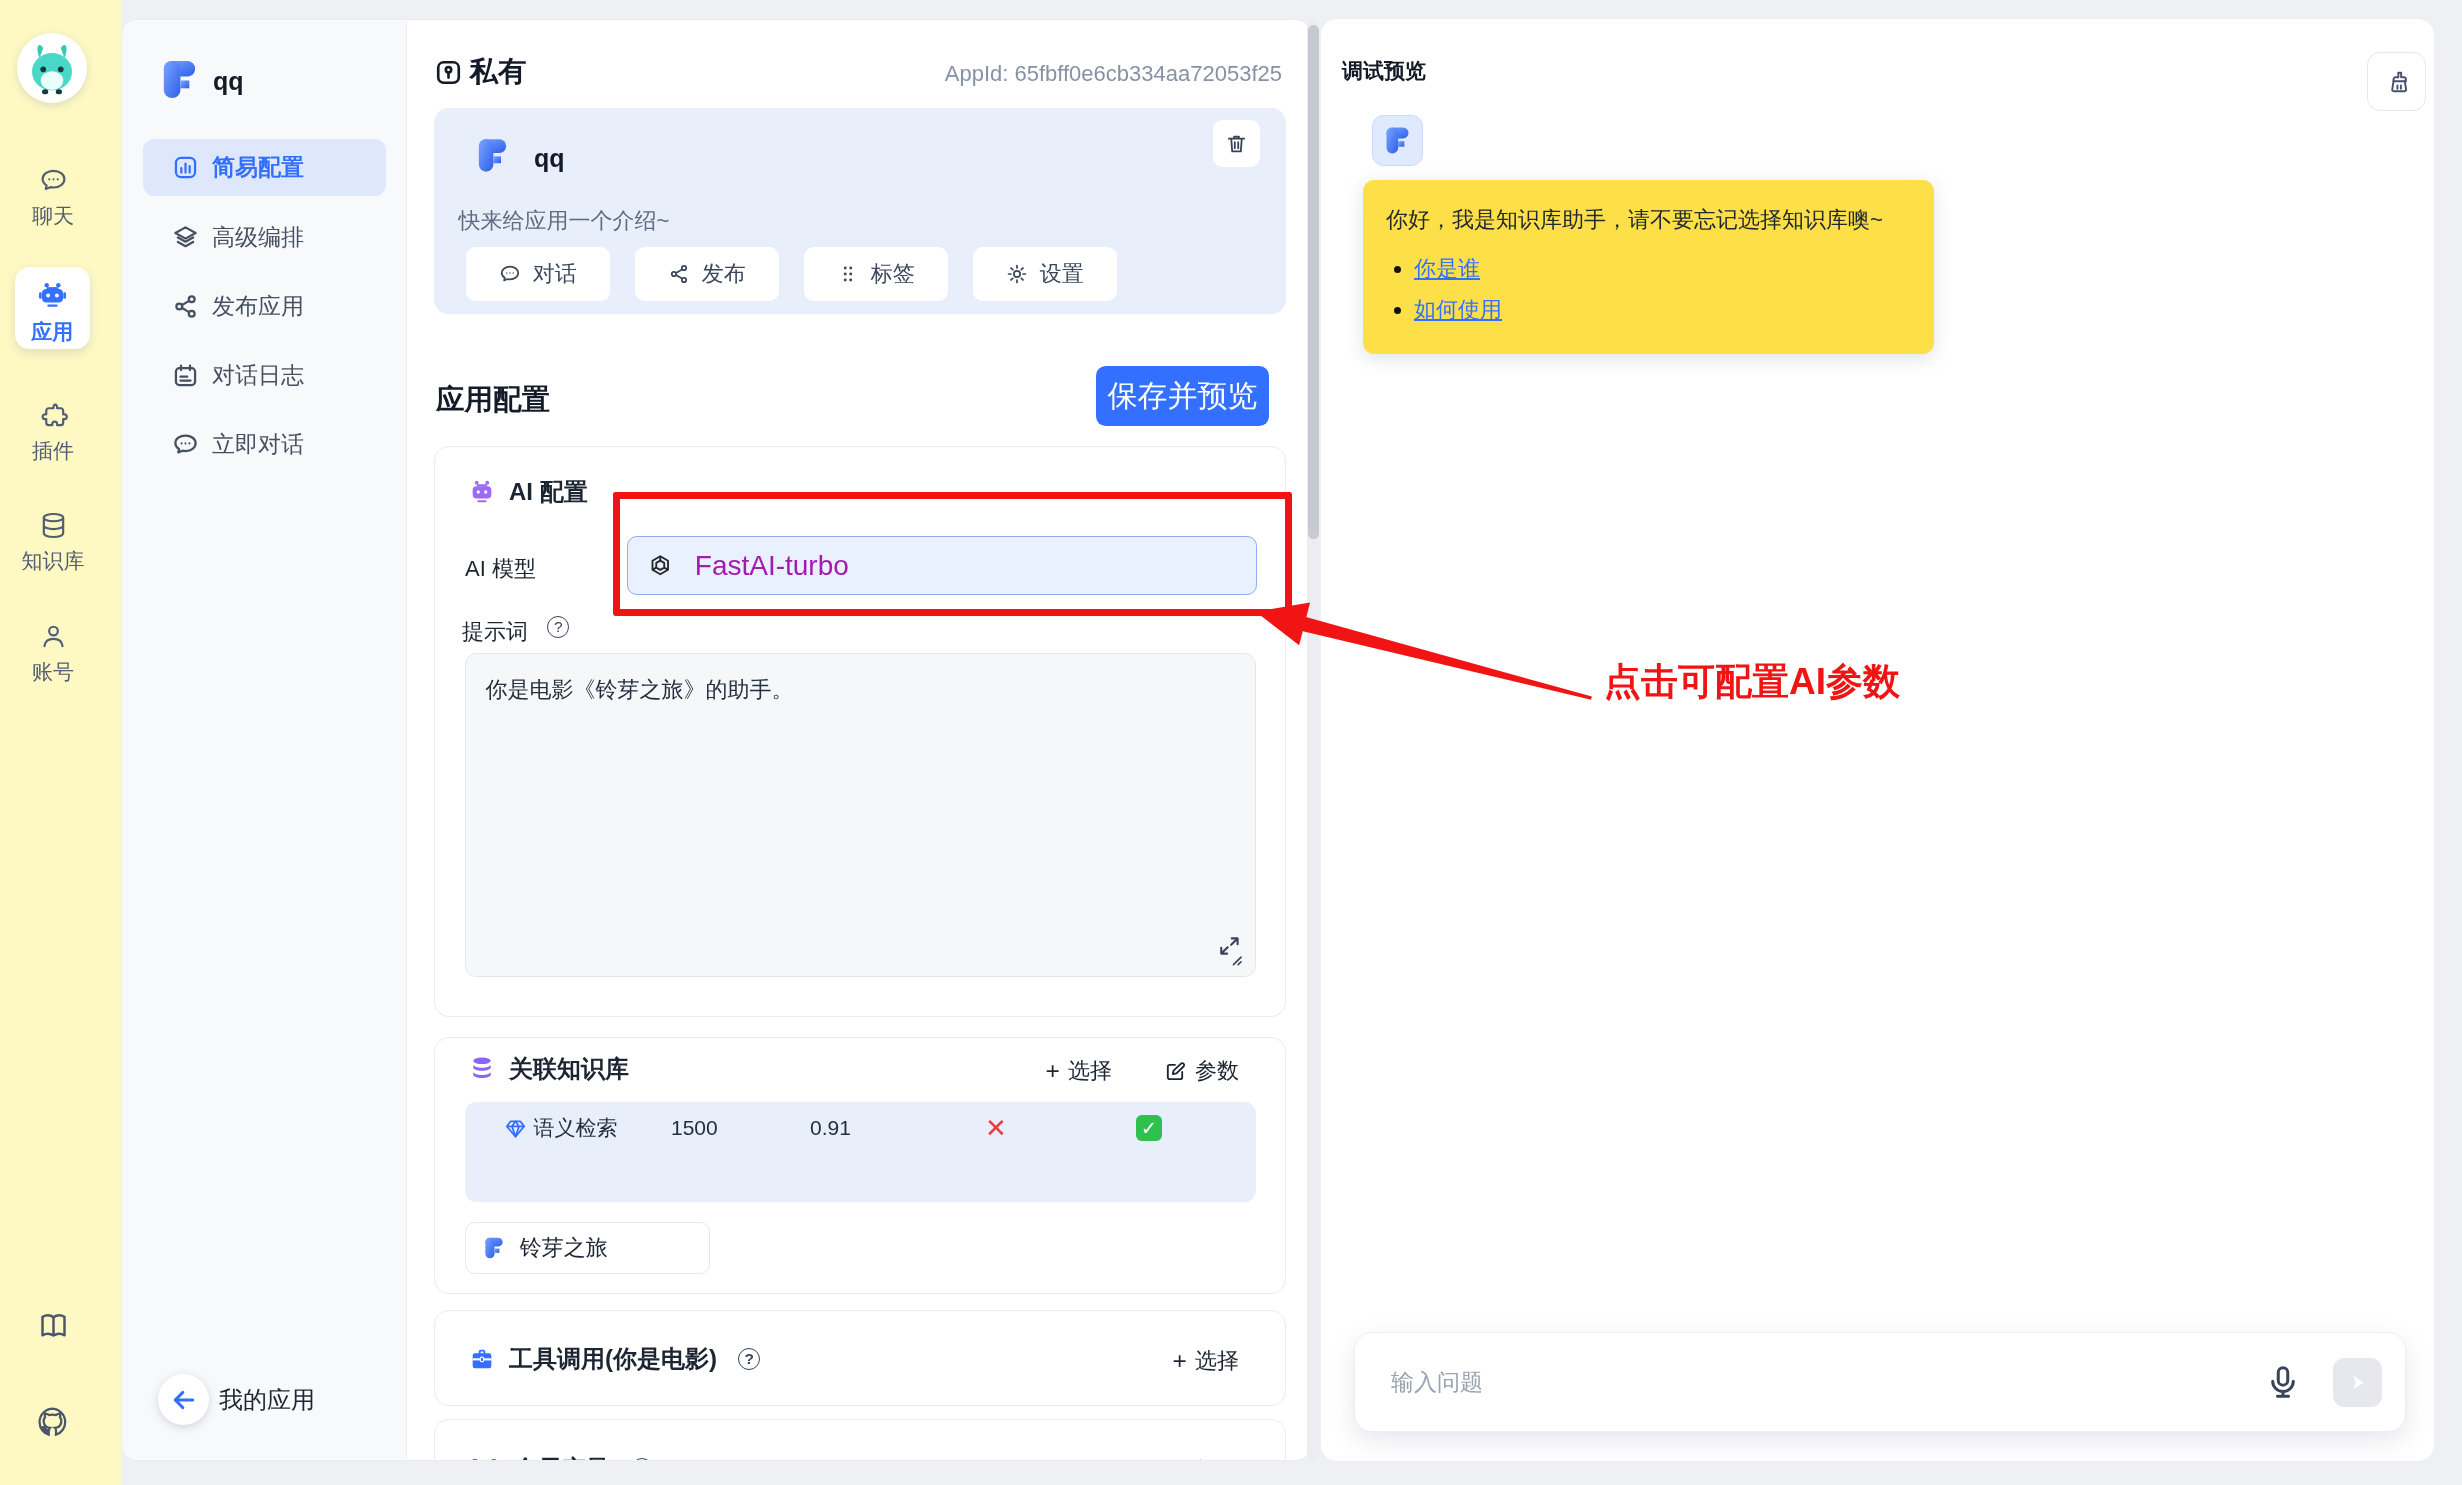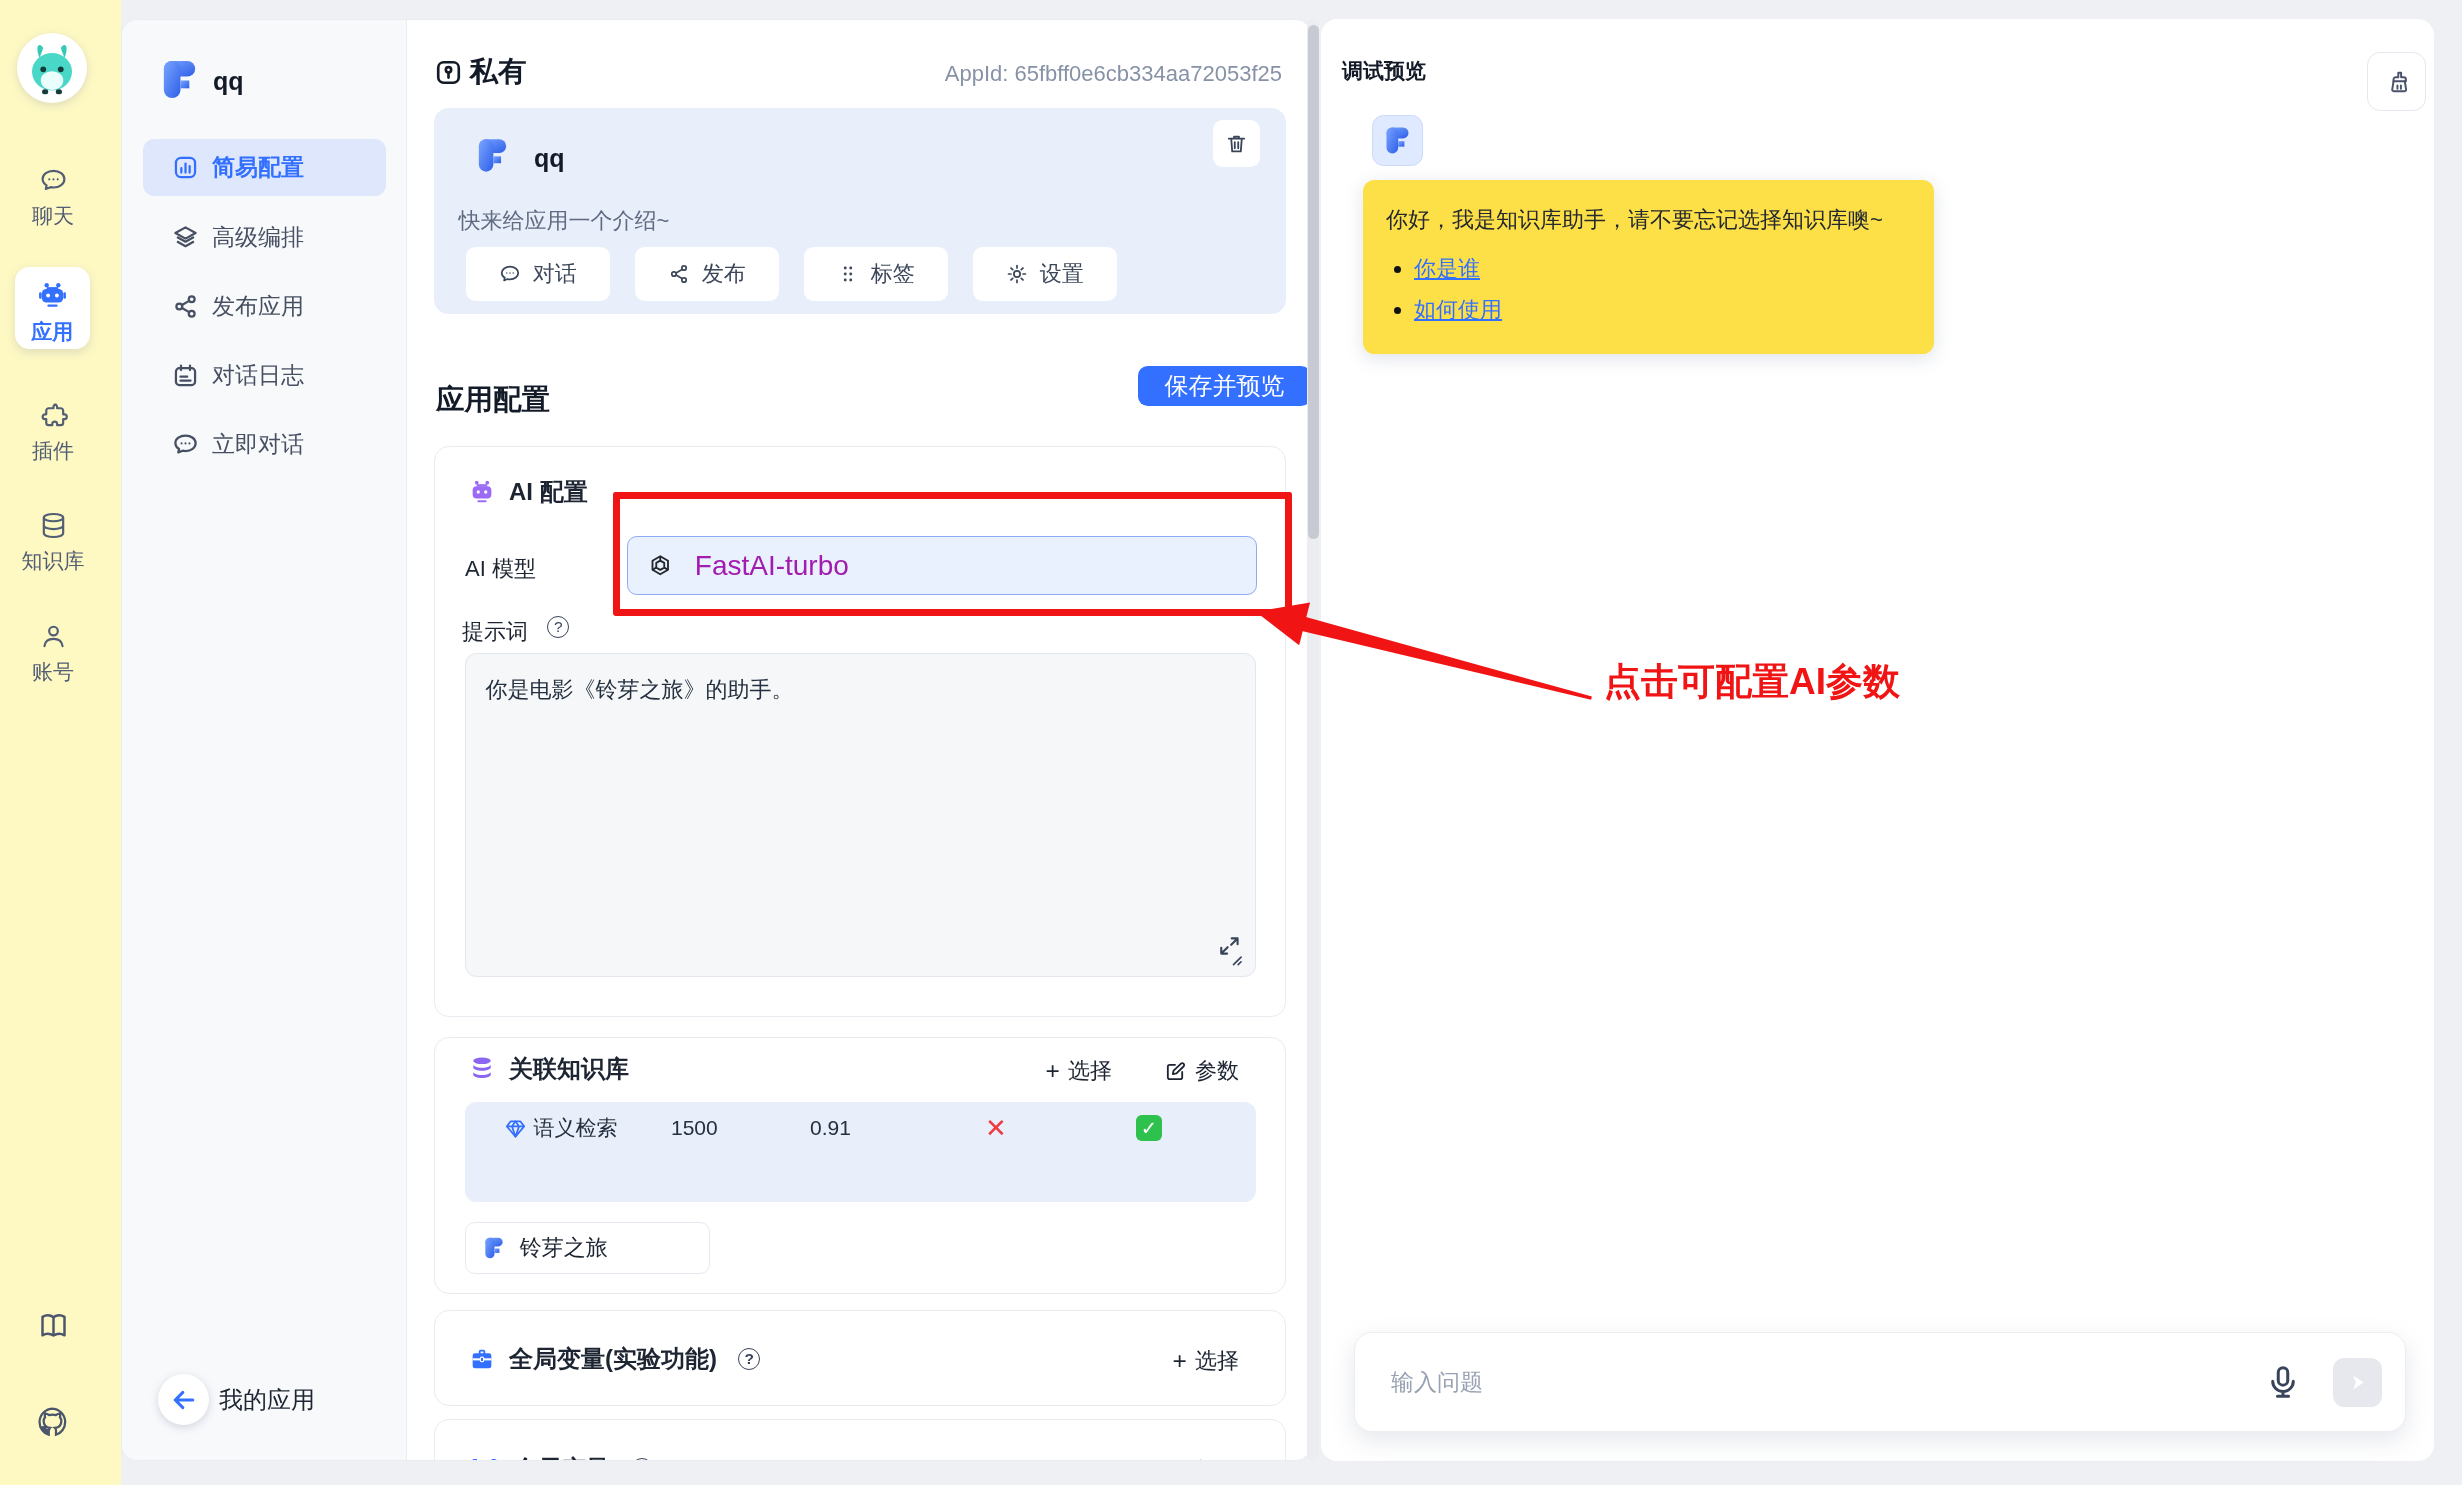--- a/index.html
+++ b/index.html
@@ -42,22 +42,22 @@
   .app-card { position:absolute; left:312px; top:88px; width:852px; height:206px; background:#e9eefb; border-radius:14.7px; }
   .app-card .name { position:absolute; left:100px; top:36px; font-size:25px; font-weight:bold; color:#141b28; }
   .trash-btn { position:absolute; right:26px; top:12.2px; width:47px; height:47px; background:#fff; border-radius:9.8px;
      display:flex; align-items:center; justify-content:center; color:#39445a; cursor:pointer; }
   .app-desc { position:absolute; left:24.5px; top:98px; font-size:22px; color:#5e6b80; }
   .app-btns { position:absolute; left:32px; top:139px; display:flex; gap:25px; }
   .app-btn { width:144px; height:54px; background:#fff; border-radius:9.8px; display:flex; align-items:center; justify-content:center;
      gap:11.4px; font-size:22px; color:#3c4759; cursor:pointer; }
 
   .cfg-title { position:absolute; left:314px; top:361px; font-size:28.5px; font-weight:bold; color:#141b28; }
-  .save-btn { position:absolute; left:1016px; top:346px; width:173px; height:40px; background:#3370ff; color:#fff;
-     border-radius:9.8px; font-size:24px; display:flex; align-items:center; justify-content:center; cursor:pointer; }
+  .save-btn { position:absolute; left:974px; top:346px; width:173px; height:60px; background:#3370ff; color:#fff;
+     border-radius:9.8px; font-size:30px; display:flex; align-items:center; justify-content:center; cursor:pointer; }
 
   .cardA { position:absolute; left:312px; top:426px; width:852px; height:571px; background:#fff; border:0.8px solid #e8ebf0; border-radius:14.7px; }
   .sec-head { position:absolute; display:flex; align-items:center; gap:13px; font-size:24px; font-weight:bold; color:#1d2532; }
   .lab { font-size:22px; color:#1d2532; }
   .model-select { position:absolute; left:192px; top:89px; width:630px; height:59px; background:#e9f0fe; border:1.6px solid #8cabf2;
      border-radius:9.8px; display:flex; align-items:center; gap:14.7px; padding-left:19.6px; cursor:pointer; }
   .model-select .v { font-size:28px; color:#a21caf;margin-left:8px; }
   .qmark { display:inline-flex; width:22px; height:22px; border:1.6px solid #39445a; border-radius:50%; font-size:15.5px;
      align-items:center; justify-content:center; color:#39445a; margin-left:8.2px; }
   .prompt-box { position:absolute; left:30px; top:206px; width:791px; height:324px; background:#f5f7f9; border:0.8px solid #e3e7ed;
@@ -471,21 +471,21 @@
 
     <div class="cardC">
       <div class="row-center" style="top:32px">
         <span>
           <svg width="28" height="28" viewBox="0 0 24 24" fill="#3370ff">
             <path d="M9.2 7V5.6A1.6 1.6 0 0 1 10.8 4h2.4a1.6 1.6 0 0 1 1.6 1.6V7h3.2A2 2 0 0 1 20 9v9a2 2 0 0 1-2 2H6a2 2 0 0 1-2-2V9a2 2 0 0 1 2-2zM10.8 5.6V7h2.4V5.6z"></path>
             <rect x="4" y="11.4" width="16" height="1.8" fill="#fff"></rect>
               <rect x="10.6" y="10.4" width="2.8" height="3.8" rx="1" fill="#3370ff" stroke="#fff" stroke-width="1"></rect>
           </svg>
           </span>
-        <span>全局变量(实验功能)</span>
+        <span>工具调用(你是电影)</span>
         <span class="qmark">?</span>
       </div>
       <div class="txt-action" style="right:46px;top:35px">
         <span class="plus">+</span>
         <span>选择</span>
       </div>
     </div>
 
     <div class="cardD">
       <div class="row-center" style="top:33px">

